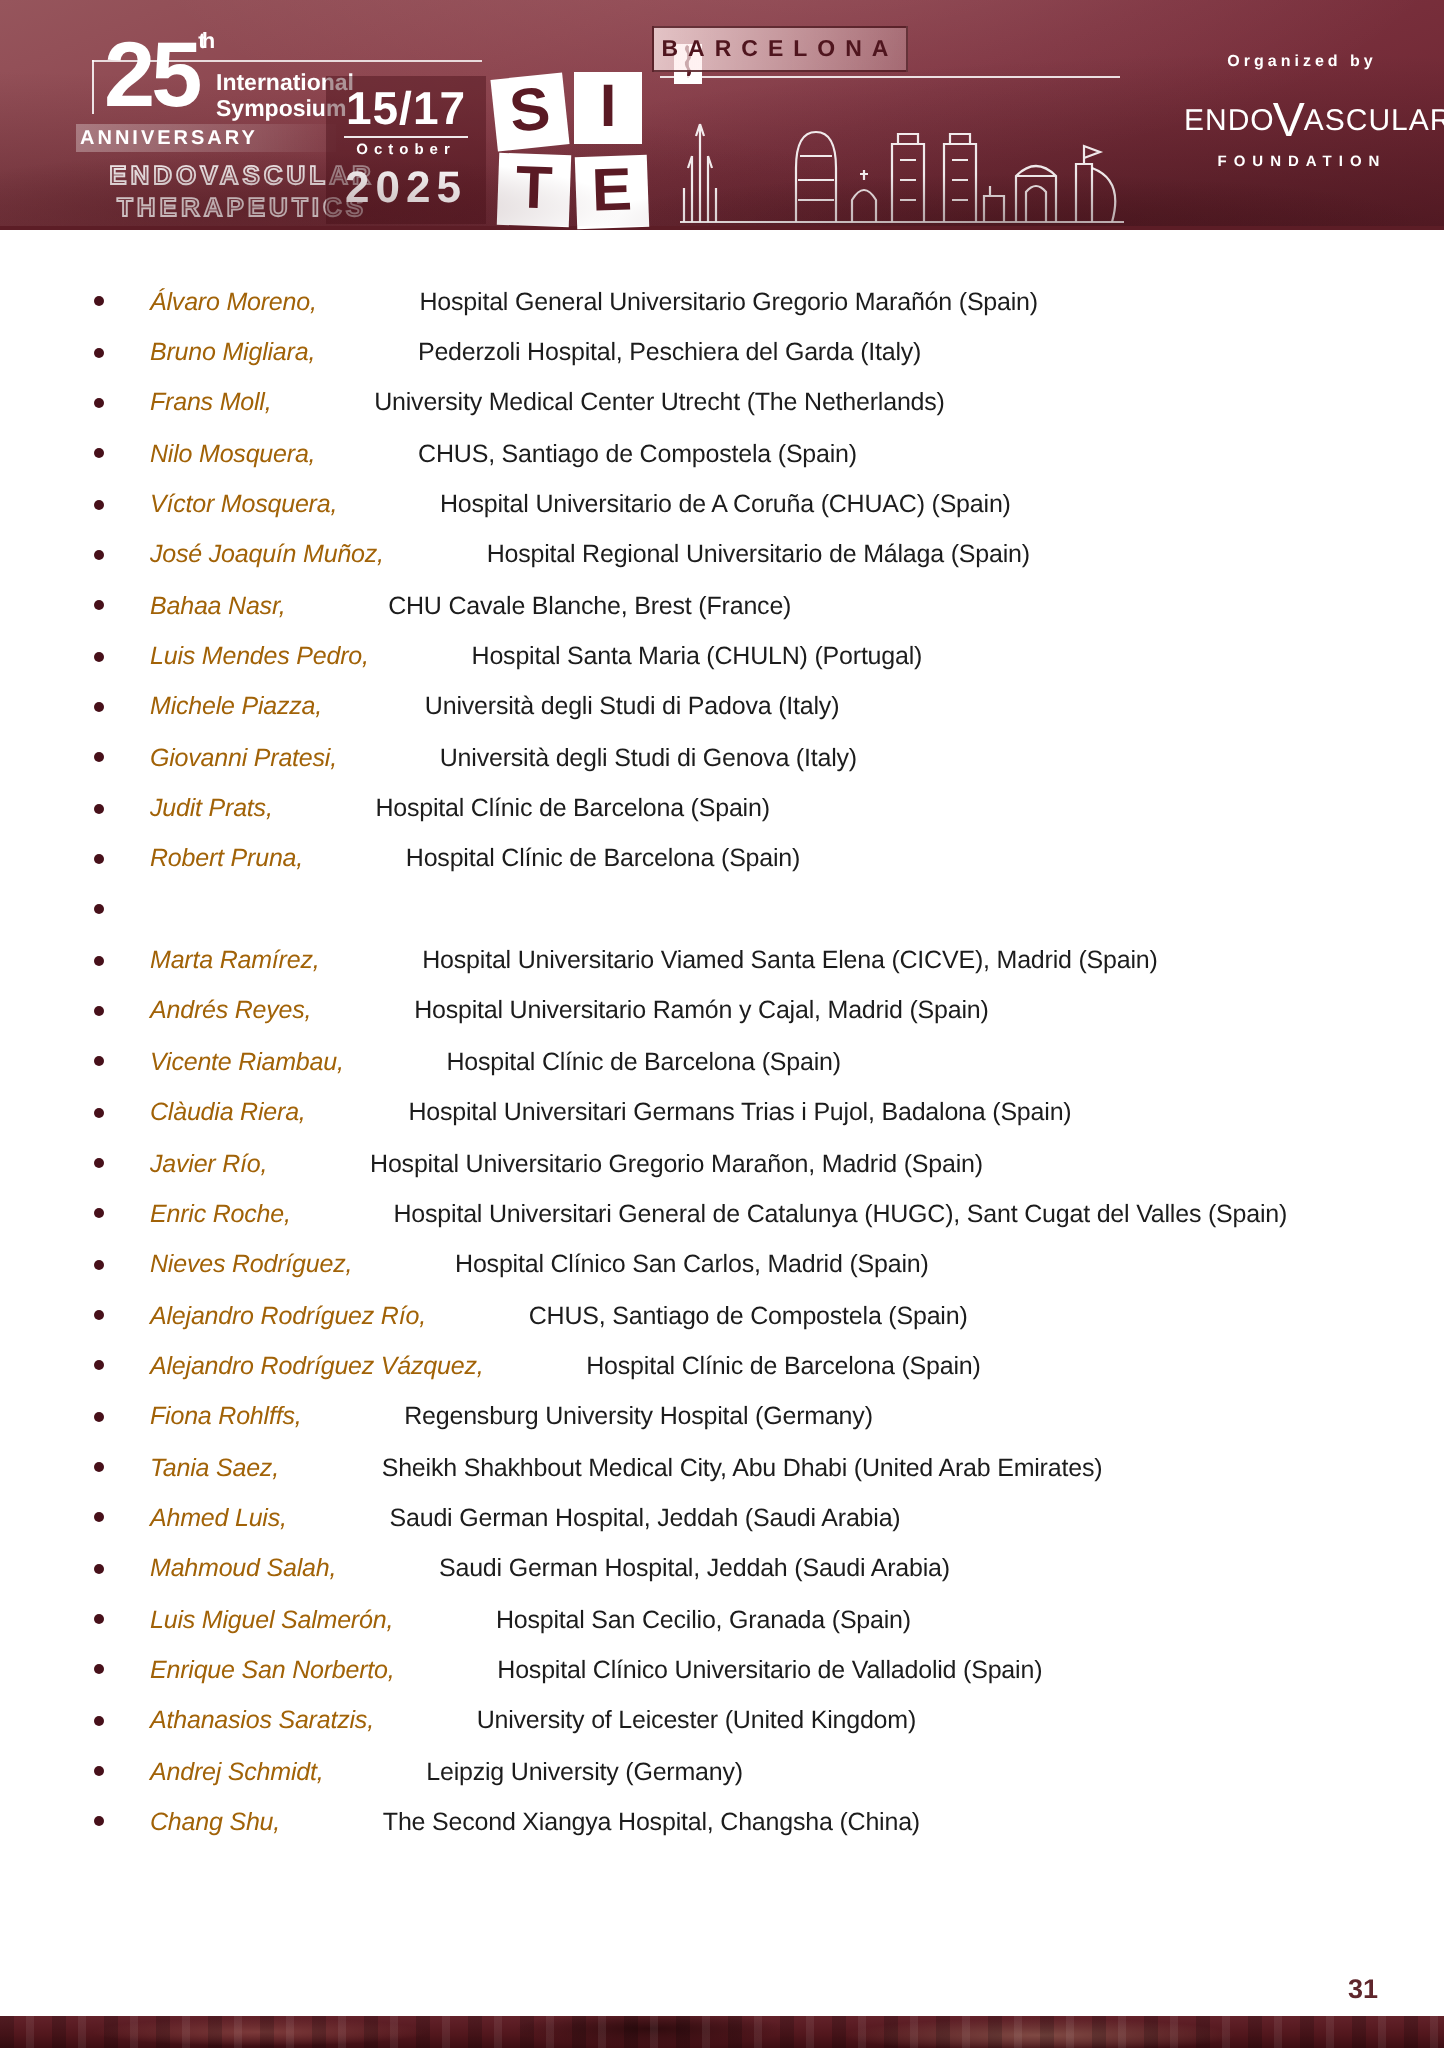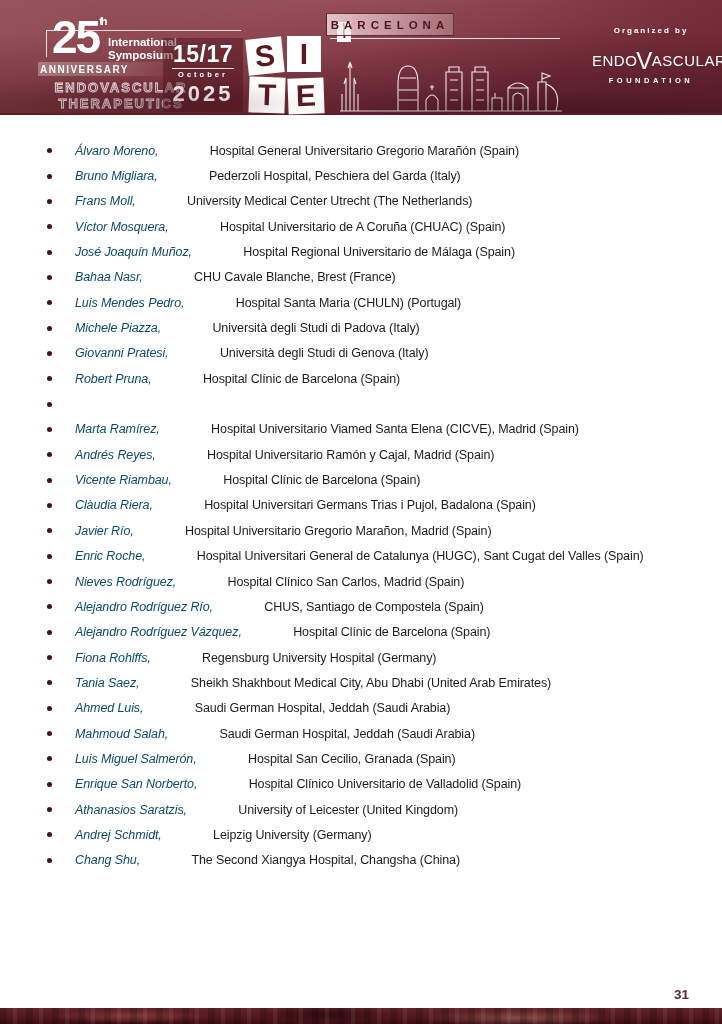--- a/index.html
+++ b/index.html
@@ -82,21 +82,21 @@
   .organizer{position:absolute;left:592px;top:26px;width:118px;text-align:center;color:#fff;}
   .org-label{font-size:8px;font-weight:700;letter-spacing:2px;}
   .org-name{font-size:15px;font-weight:400;letter-spacing:0.5px;margin-top:9px;white-space:nowrap;}
   .org-name .vv{font-size:24px;font-weight:400;position:relative;top:3px;margin:0 -1px;}
   .org-sub{font-size:7.5px;font-weight:700;letter-spacing:3.5px;margin-top:4px;}
   
   .faculty{position:absolute;top:138px;left:0;width:722px;}
   .frow{display:flex;align-items:center;height:25.35px;}
   .fbullet{width:5px;height:5px;border-radius:50%;background:#47101a;margin-left:47px;margin-right:23px;flex:0 0 auto;}
   .ftext{font-size:12.5px;letter-spacing:-0.1px;white-space:nowrap;}
-  .fname{font-style:italic;color:#0c4a6e;}
+  .fname{font-style:italic;color:#a16207;}
   .faff{color:#1c1c1c;padding-left:48px;}
   
   .pagenum{position:absolute;right:33px;top:987px;font-size:13.5px;font-weight:700;color:#5f262c;}
   .footer-strip{
     position:absolute;left:0;bottom:0;width:722px;height:16px;
     background:
       repeating-linear-gradient(90deg, rgba(0,0,0,0.18) 0 7px, transparent 7px 13px, rgba(255,255,255,0.07) 13px 17px, transparent 17px 26px),
       radial-gradient(ellipse 120px 10px at 18% 50%, #7c3a3a, transparent 70%),
       radial-gradient(ellipse 90px 12px at 45% 40%, #2f0b0e, transparent 75%),
       radial-gradient(ellipse 140px 12px at 72% 60%, #804a44, transparent 70%),
@@ -191,20 +191,24 @@
   <div class="frow">
     <span class="fbullet"></span>
     <span class="ftext"><span class="fname">Bruno Migliara,</span> <span class="faff">Pederzoli Hospital, Peschiera del Garda (Italy)</span></span>
   </div>
 
   <div class="frow">
     <span class="fbullet"></span>
     <span class="ftext"><span class="fname">Frans Moll,</span> <span class="faff">University Medical Center Utrecht (The Netherlands)</span></span>
   </div>
 
+  <div class="frow">
+    <span class="fbullet"></span>
+    <span class="ftext"><span class="fname">Nilo Mosquera,</span> <span class="faff">CHUS, Santiago de Compostela (Spain)</span></span>
+  </div>
 
   <div class="frow">
     <span class="fbullet"></span>
     <span class="ftext"><span class="fname">Víctor Mosquera,</span> <span class="faff">Hospital Universitario de A Coruña (CHUAC) (Spain)</span></span>
   </div>
 
   <div class="frow">
     <span class="fbullet"></span>
     <span class="ftext"><span class="fname">José Joaquín Muñoz,</span> <span class="faff">Hospital Regional Universitario de Málaga (Spain)</span></span>
   </div>
@@ -222,20 +226,24 @@
   <div class="frow">
     <span class="fbullet"></span>
     <span class="ftext"><span class="fname">Michele Piazza,</span> <span class="faff">Università degli Studi di Padova (Italy)</span></span>
   </div>
 
   <div class="frow">
     <span class="fbullet"></span>
     <span class="ftext"><span class="fname">Giovanni Pratesi,</span> <span class="faff">Università degli Studi di Genova (Italy)</span></span>
   </div>
 
+  <div class="frow">
+    <span class="fbullet"></span>
+    <span class="ftext"><span class="fname">Judit Prats,</span> <span class="faff">Hospital Clínic de Barcelona (Spain)</span></span>
+  </div>
 
   <div class="frow">
     <span class="fbullet"></span>
     <span class="ftext"><span class="fname">Robert Pruna,</span> <span class="faff">Hospital Clínic de Barcelona (Spain)</span></span>
   </div>
 
   <div class="frow">
     <span class="fbullet"></span>
   </div>
 

